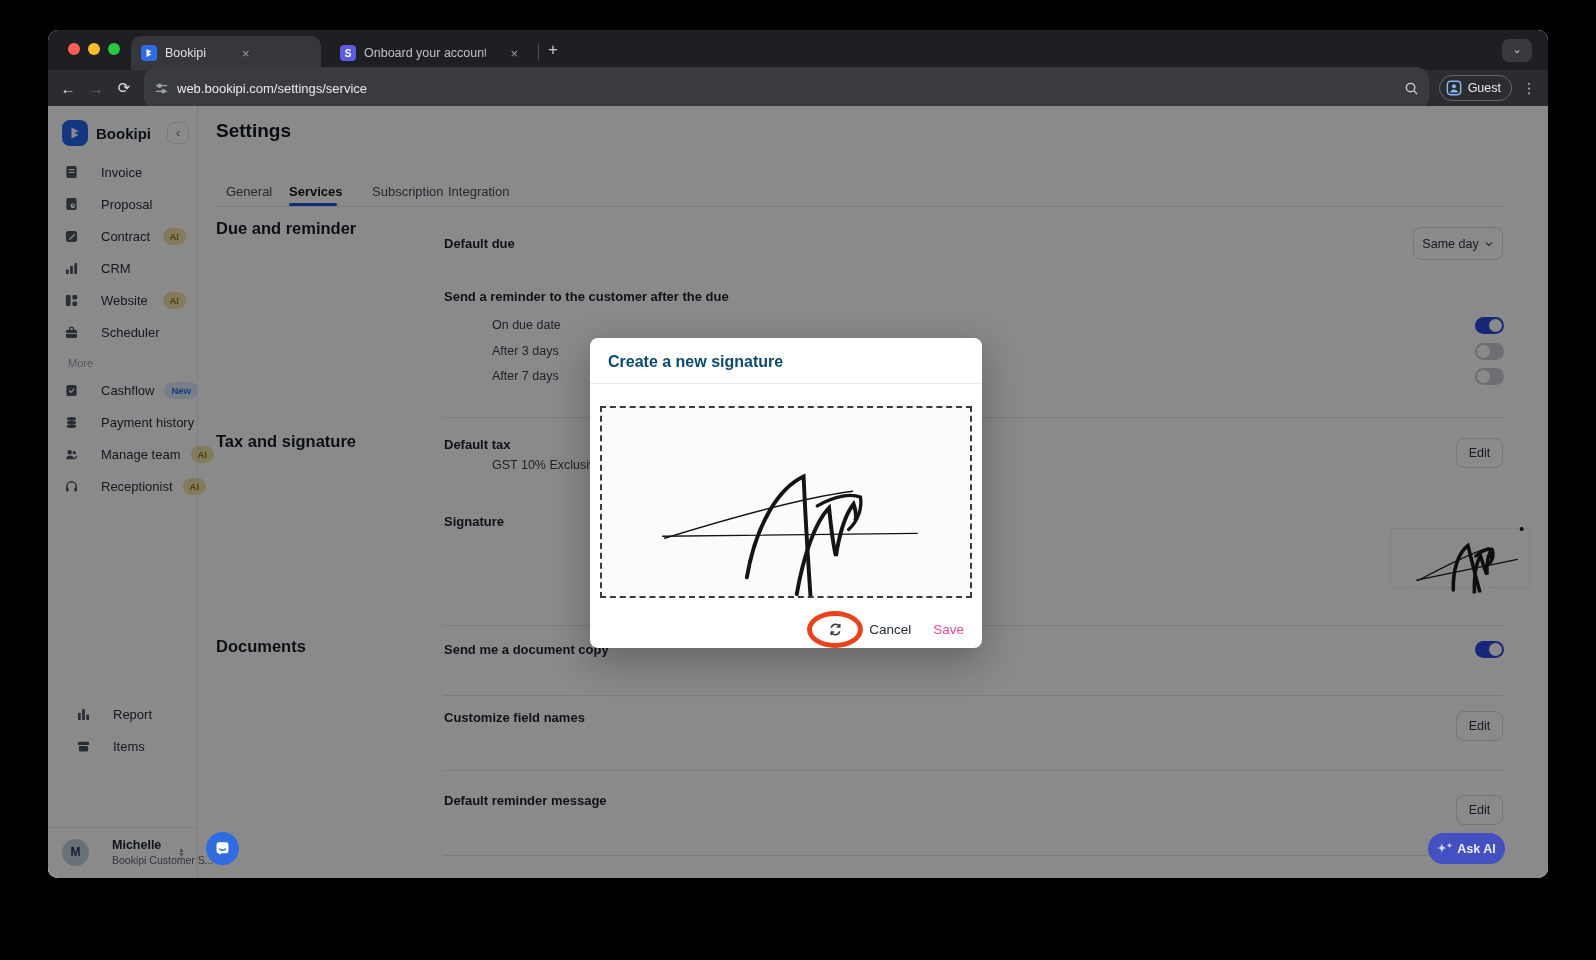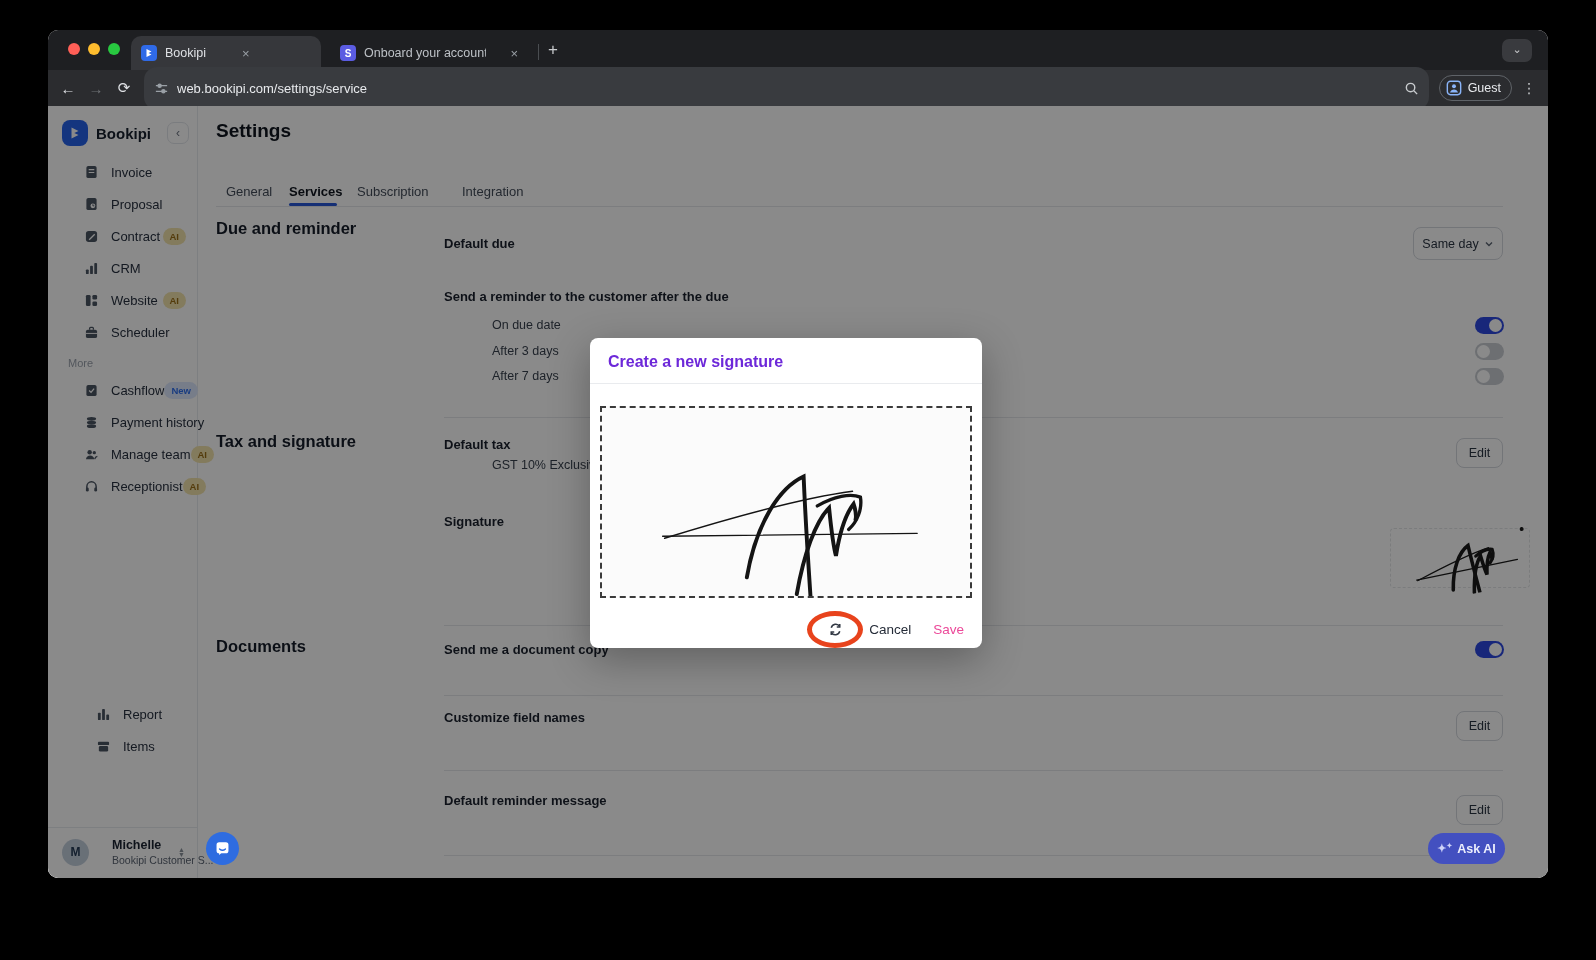--- a/index.html
+++ b/index.html
@@ -36,21 +36,21 @@
 
   
   .page { position:absolute; left:0; top:76px; right:0; bottom:0; background:#fff; overflow:hidden; }
 
   
   .sidebar { position:absolute; left:0; top:0; bottom:0; width:150px; background:#fff; border-right:1px solid #e8eaee; }
   .brand-row { display:flex; align-items:center; padding:14px 8px 10px 14px; }
   .brand-logo { width:26px; height:26px; border-radius:8px; background:#2563eb; display:flex; align-items:center; justify-content:center; }
   .brand-name { font-size:15px; font-weight:bold; color:#17202e; margin-left:8px; flex:1; }
   .collapse-btn { width:22px; height:22px; border:1px solid #e2e5ea; border-radius:7px; color:#6b7280; font-size:12px; text-align:center; line-height:20px; background:#fff; }
-  .nav-item { height:32px; display:flex; align-items:center; padding-left:36px; }
+  .nav-item { height:32px; display:flex; align-items:center; padding-left:16px;gap:10px; }
   .nav-ico { width:15px; height:15px; flex:0 0 auto; display:flex; align-items:center; justify-content:center; }
   .nav-label { font-size:13px; font-weight:500; color:#27303f; margin-left:12px; white-space:nowrap; }
   .badge { margin-left:auto; margin-right:11px; font-size:9.5px; font-weight:bold; padding:3px 7px; border-radius:9px; }
   .badge-ai { background:#f2e3ad; color:#9c6f16; }
   .badge-new { background:#dde8fd; color:#2f6fed; }
   .more-label { font-size:11px; color:#9aa1ac; padding:9px 0 5px 20px; }
   .side-bottom { position:absolute; left:12px; top:592px; width:100%; }
   .user-block { position:absolute; left:0; bottom:0; width:100%; border-top:1px solid #e8eaee; padding:10px 8px 12px 14px; display:flex; align-items:center; }
   .avatar { width:27px; height:27px; border-radius:50%; background:#c3cfdd; color:#243b55; font-size:12px; font-weight:bold; display:flex; align-items:center; justify-content:center; flex:0 0 auto; }
   .user-texts { margin-left:23px; flex:1; min-width:0; }
@@ -77,21 +77,21 @@
   .sig-preview { position:absolute; left:1342px; top:422px; width:140px; height:60px; border:1px dashed #e3e5e8; border-radius:4px; }
 
   
   .dim { position:absolute; inset:0; background:rgba(0,0,0,0.46); z-index:10; }
   .chat-fab { position:absolute; left:158px; top:726px; width:33px; height:33px; border-radius:50%; background:#2e6ce0; z-index:20; display:flex; align-items:center; justify-content:center; }
   .askai-fab { position:absolute; left:1380px; top:727px; width:77px; height:31px; border-radius:16px; background:#4350c0; z-index:20; display:flex; align-items:center; justify-content:center; gap:5px; color:#eceefc; font-size:12.5px; font-weight:bold; }
   .askai-fab .spark { font-size:11px; color:#cdd3f8; }
 
   
   .modal { position:absolute; left:542px; top:232px; width:392px; height:310px; background:#fff; border-radius:8px; z-index:30; box-shadow:0 12px 40px rgba(0,0,0,.3); }
-  .modal-title { position:absolute; left:18px; top:15px; font-size:16px; font-weight:bold; color:#6d28d9; }
+  .modal-title { position:absolute; left:18px; top:15px; font-size:16px; font-weight:bold; color:#0c4a6e; }
   .modal-divider { position:absolute; left:0; top:45px; width:100%; height:1px; background:#e9ebee; }
   .sig-canvas { position:absolute; left:10px; top:68px; width:372px; height:192px; background:#fbfbfb; border:2px dashed #3a3a3a; }
   .modal-footer { position:absolute; right:18px; top:276px; height:30px; display:flex; align-items:center; gap:22px; }
   .refresh-wrap { position:relative; width:24px; height:24px; display:flex; align-items:center; justify-content:center; }
   .orange-ellipse { position:absolute; left:50%; top:50%; width:56px; height:37px; margin:-18.5px 0 0 -28px; border:5px solid #e8431c; border-radius:50%; }
   .cancel-btn { font-size:13.5px; font-weight:500; color:#252c38; }
   .save-btn { font-size:13.5px; font-weight:normal; color:#ec4899; }
 </style>
 </head>
 <body>
@@ -305,22 +305,22 @@
           <div class="user-org">Bookipi Customer S...</div>
         </div>
         <div class="user-chevrons">▲<br>▼</div>
       </div>
     </div>
 
     <div class="h1">Settings</div>
 
     <div class="settings-tab" style="left:178px;">General</div>
     <div class="settings-tab active" style="left:241px;">Services</div>
-    <div class="settings-tab" style="left:309px;">Subscription</div>
-    <div class="settings-tab" style="left:414px;">Integration</div>
+    <div class="settings-tab" style="left:324px;">Subscription</div>
+    <div class="settings-tab" style="left:400px;">Integration</div>
     <div class="tab-underline" style="left:241px; width:48px;"></div>
     <div class="tabs-border"></div>
 
     <div class="sec-heading" style="top:113px;">Due and reminder</div>
     <div class="row-label" style="top:130px;">Default due</div>
     <div class="select-btn" style="top:121px;">
       <span>Same day</span>
       <svg width="10" height="10" viewBox="0 0 10 10">
           <path d="M2 3.5 L5 6.5 L8 3.5" fill="none" stroke="#5b6472" stroke-width="1.4"></path>
         </svg>

